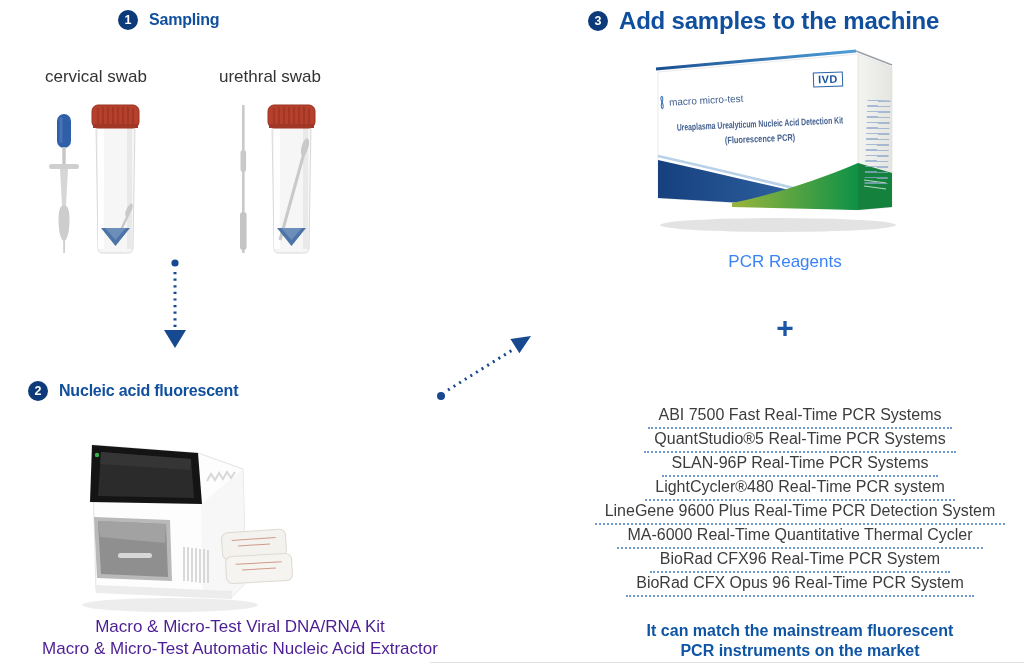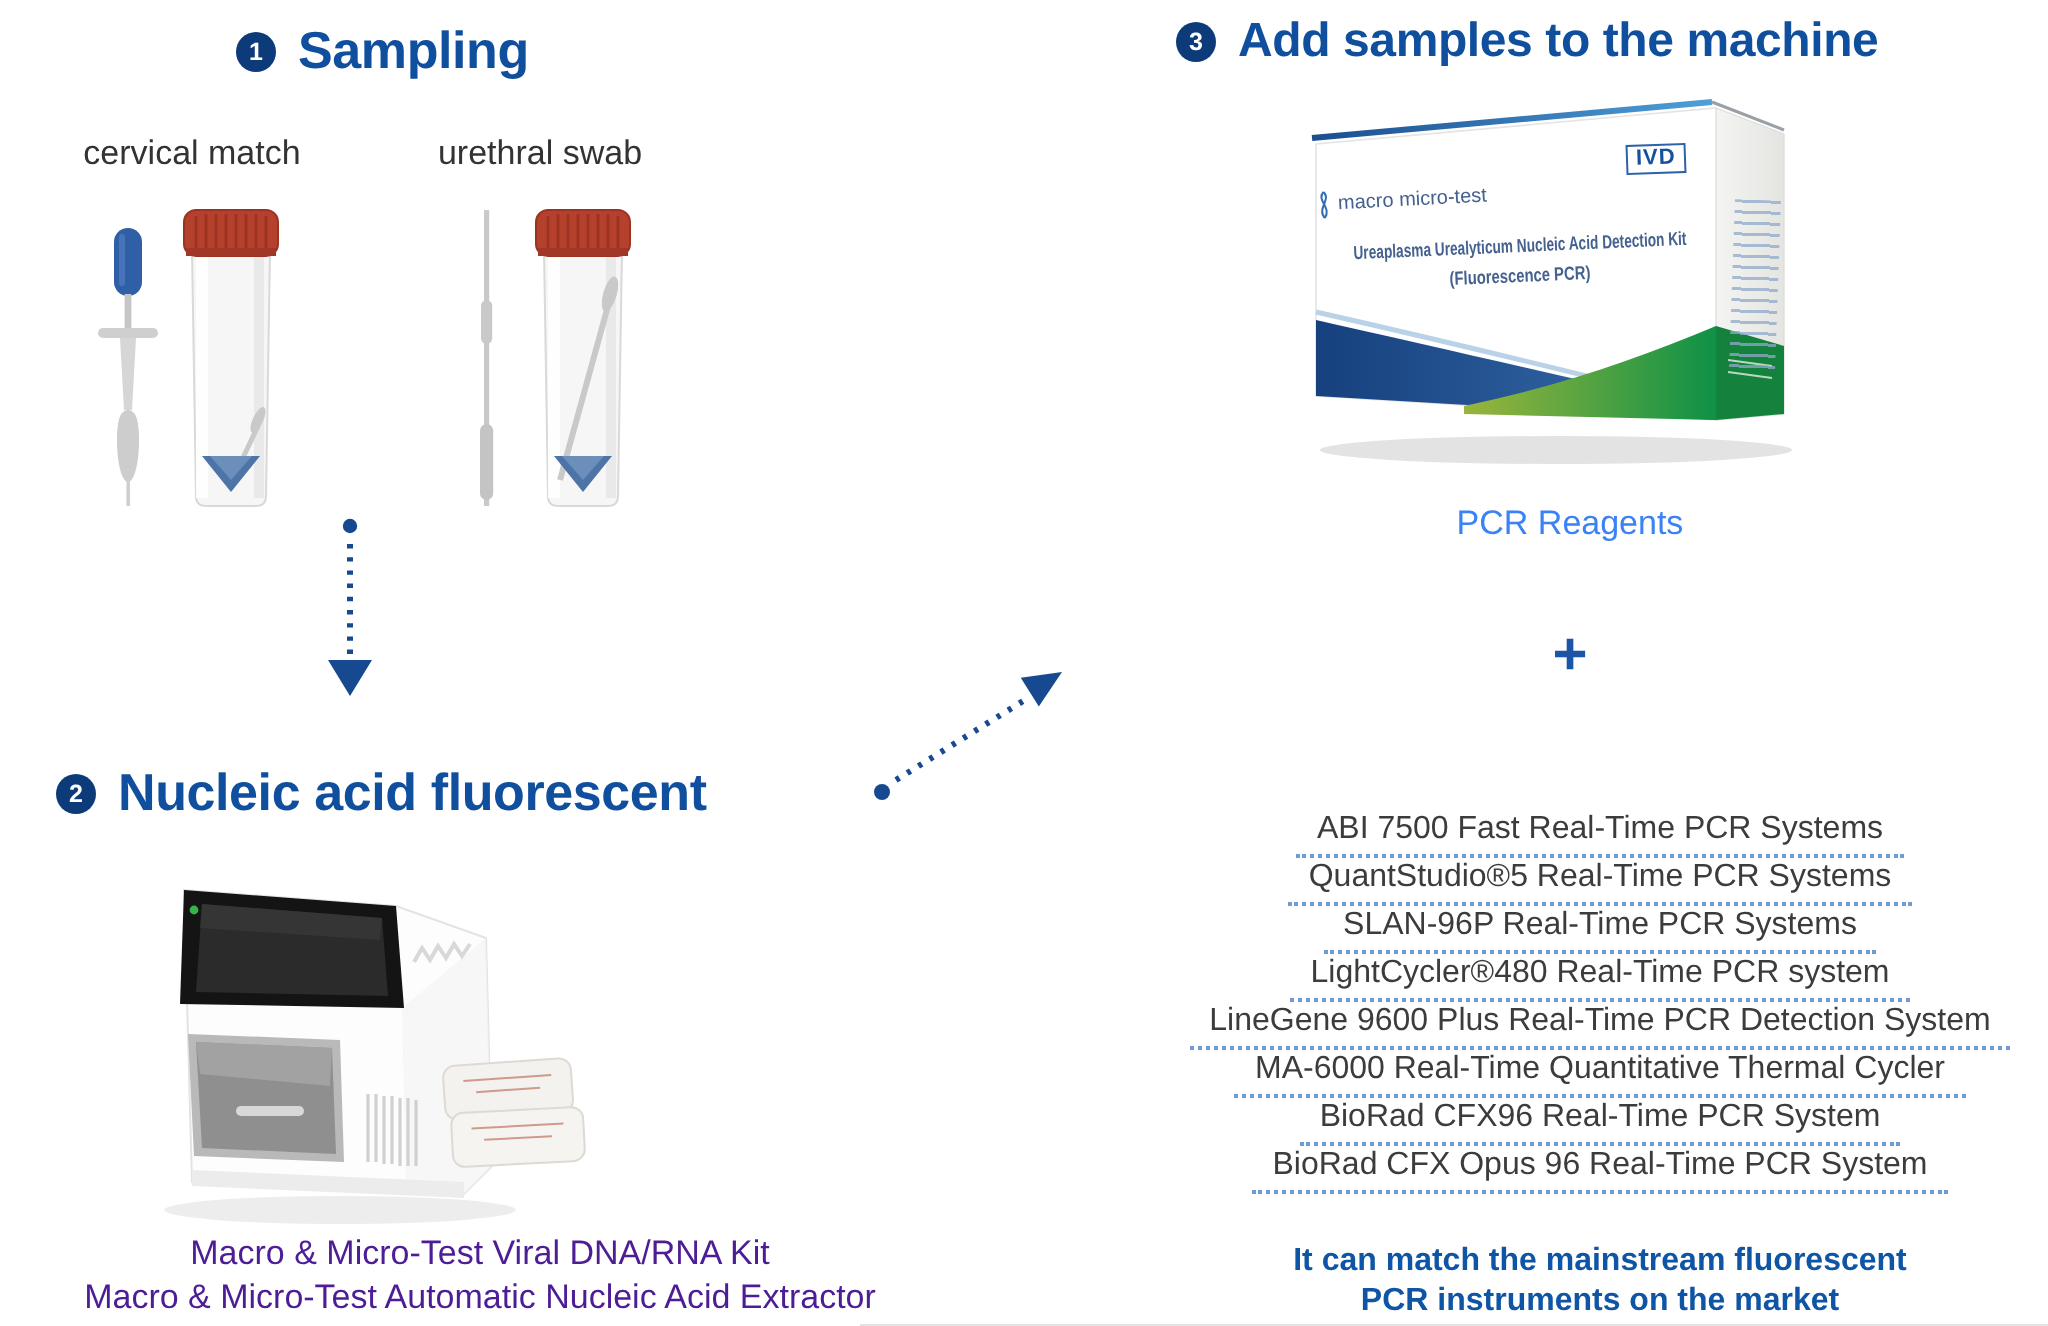--- a/index.html
+++ b/index.html
@@ -4,21 +4,21 @@
 <style>
   html,body{margin:0;padding:0;background:#fff;}
   #canvas{position:relative;width:1024px;height:663px;background:#ffffff;overflow:hidden;
           font-family:"Liberation Sans", sans-serif;}
   .abs{position:absolute;}
   
   .step-title{display:flex;align-items:center;gap:11px;}
   .step-badge{width:20px;height:20px;border-radius:50%;background:#0d3a78;color:#fff;
               font-size:12.5px;font-weight:bold;line-height:20px;text-align:center;flex:0 0 auto;}
   .step-text{color:#0f4f9e;font-weight:bold;letter-spacing:-0.2px;}
-  .t26{font-size:26px;}
+  .t26{font-size:16px;}
   .t24{font-size:24px;}
   
   .swab-label{font-size:17px;color:#333;text-align:center;width:116px;}
   
   .gray-caption{color:#4c1d95;font-size:17px;text-align:center;white-space:nowrap;}
   .reagent-caption{color:#3b82f6;font-size:17px;text-align:center;}
   .plus{color:#1c55a5;font-size:30px;font-weight:bold;text-align:center;}
   .inst-head{color:#242424;font-size:17px;text-align:center;}
   
   .inst-list{text-align:center;}
@@ -42,21 +42,21 @@
 </head>
 <body>
 
 <div id="canvas">
 
   <div class="abs step-title" style="left:118px;top:10px;">
     <span class="step-badge">1</span>
     <span class="step-text t26">Sampling</span>
   </div>
 
-  <div class="abs swab-label" style="left:38px;top:67px;">cervical match</div>
+  <div class="abs swab-label" style="left:38px;top:67px;">cervical swab</div>
   <div class="abs swab-label" style="left:212px;top:67px;">urethral swab</div>
 
   <svg class="abs" style="left:40px;top:100px;" width="285" height="165" viewBox="0 0 285 165">
 
     <g>
       <rect x="17" y="14" width="14" height="34" rx="7" fill="#2f5fa7"></rect>
       <rect x="19.5" y="17" width="3" height="26" rx="1.5" fill="#4d79bd" opacity=".8"></rect>
       <rect x="22.3" y="47" width="3.4" height="18" fill="#c6c6c6"></rect>
       <rect x="9" y="64" width="30" height="5" rx="2.5" fill="#cfcfcf"></rect>
       <path d="M20,69 L28,69 L26,105 L22,105 Z" fill="#d6d6d6"></path>

